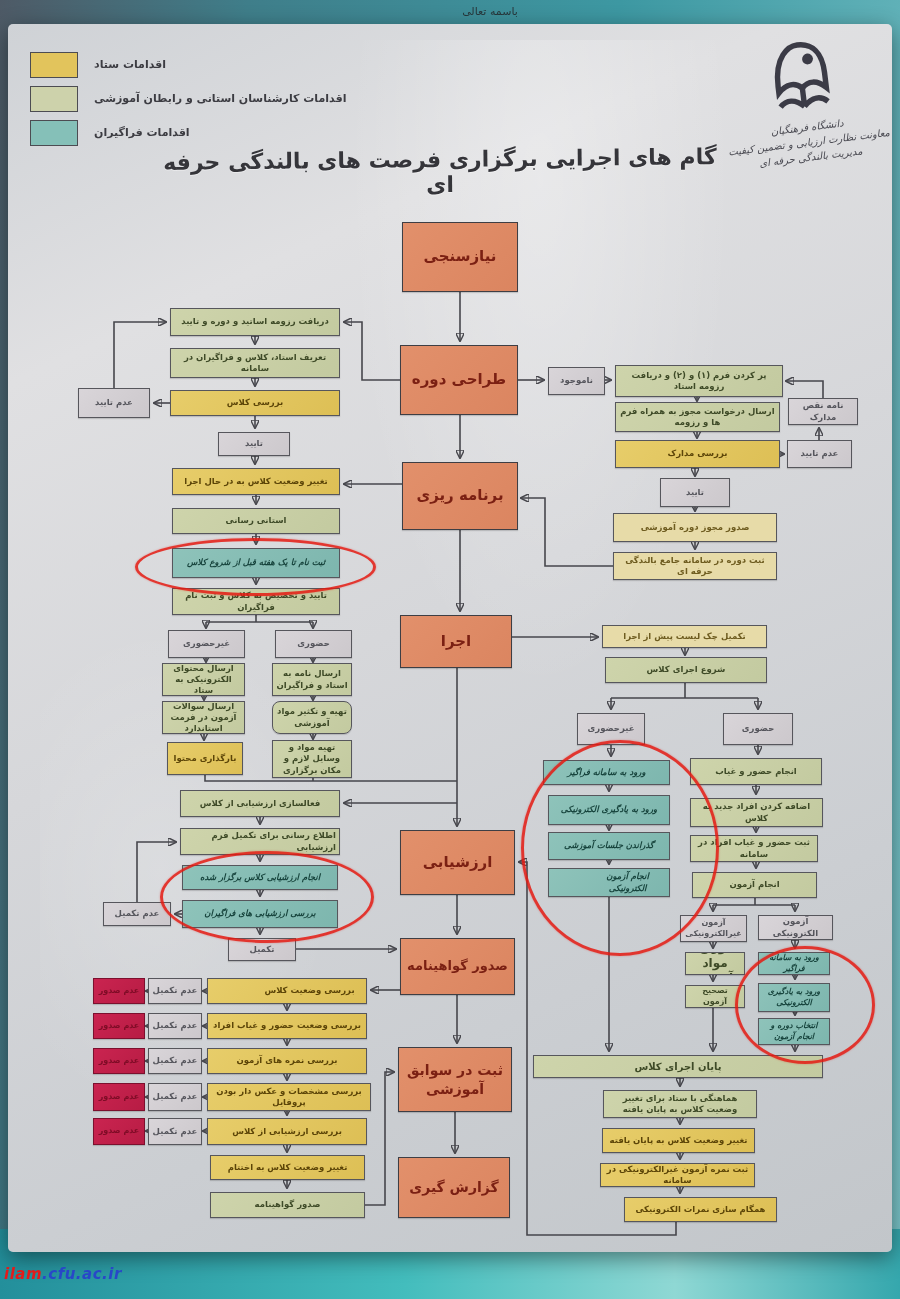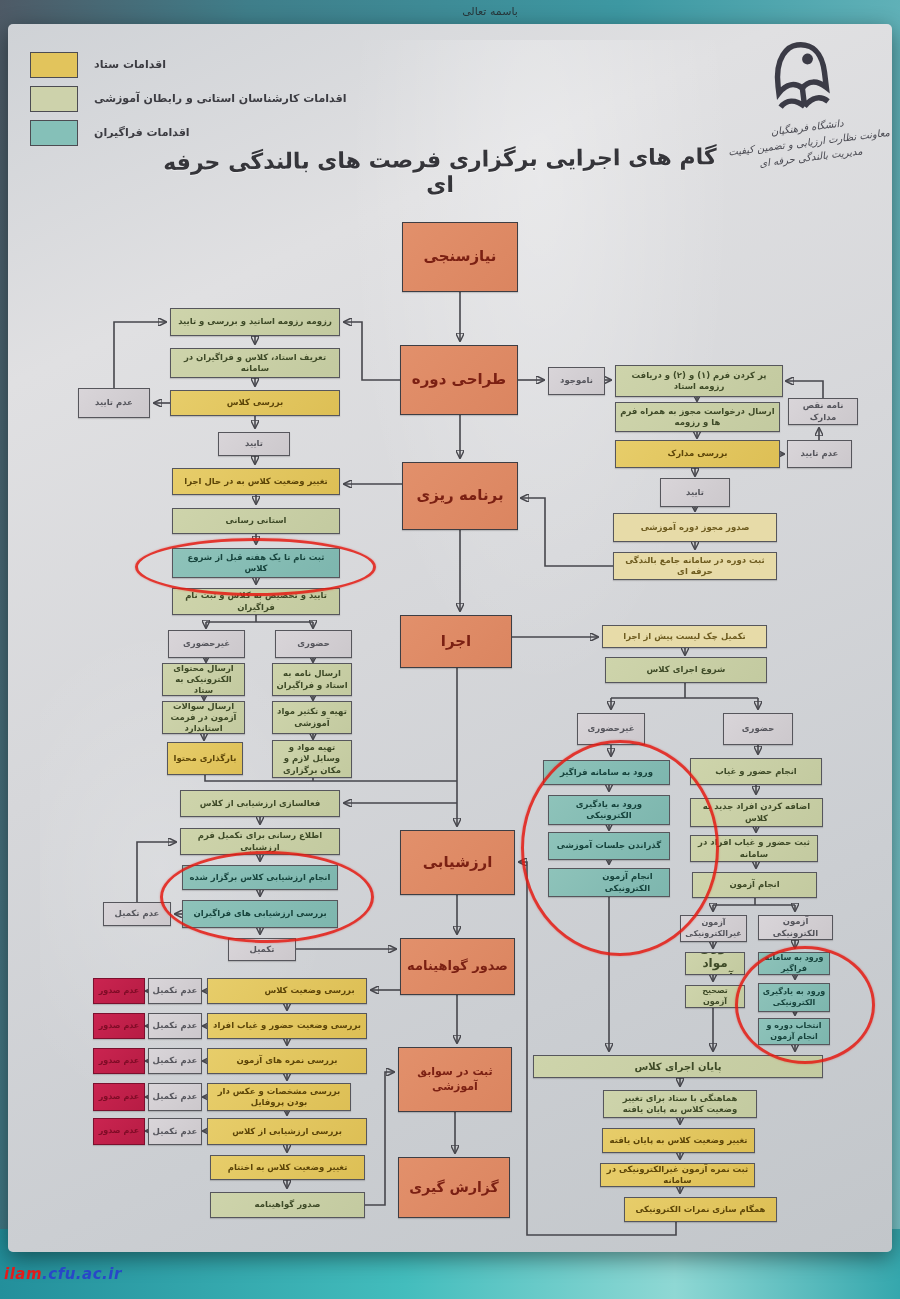--- a/index.html
+++ b/index.html
@@ -29,21 +29,21 @@
   .org svg{display:block;margin:0 auto 6px auto;}
   .org-line{direction:rtl;font-size:10px;color:#4a4a52;font-style:italic;line-height:1.5;}
   .node{position:absolute;box-sizing:border-box;display:flex;align-items:center;justify-content:center;
          text-align:center;direction:rtl;font-weight:bold;font-size:8.5px;line-height:1.3;
          padding:1px 3px;border:1.4px solid #56565c;color:#44444a;overflow:hidden;
          box-shadow:0 1px 1px rgba(0,0,0,.15);}
   .phase{background:linear-gradient(135deg,#e2906b,#db8560);color:#7b2013;border:1.8px solid #3e3e44;
          font-size:15px;}
   .staff{background:linear-gradient(135deg,#e7cd6a,#ddbf55);color:#5c4508;}
   .prov{background:linear-gradient(135deg,#ced4ab,#c3caa0);color:#3e4a27;}
-  .learner{background:linear-gradient(135deg,#8ec3ba,#7db6ae);color:#17443d;}
+  .learner{background:linear-gradient(135deg,#8ec3ba,#7db6ae);color:#17443d;font-style:italic;}
   .gray{background:linear-gradient(135deg,#d9d5d9,#ccc8cc);color:#55555c;}
   .cream{background:linear-gradient(135deg,#ebdfae,#e2d49d;);background-color:#e7dba8;color:#6e5c20;}
   .alert{background:linear-gradient(135deg,#ca2450,#b71c44);color:#7e0c26;border-color:#7c102e;font-size:8px;}
   .highlight{position:absolute;border:3.5px solid rgba(228,26,18,.85);border-radius:50%;
          box-shadow:0 0 2px rgba(228,26,18,.4);}
   #edges{position:absolute;left:0;top:0;}
   #edges path{fill:none;stroke:#46464c;stroke-width:1.6px;}
   .watermark{position:absolute;left:4px;bottom:16px;font-size:15px;font-weight:bold;font-style:italic;
          letter-spacing:.5px;}
   .wm-a{color:#e31b1b;} .wm-b{color:#2847c8;}
@@ -189,55 +189,55 @@
       <path d="M676 1222 V1235 H527 V862 H520" marker-end="url(#arr)"></path>
     </svg>
 
   <div id="nodes">
       <div class="node phase" style="left: 402px; top: 222px; width: 116px; height: 70px;">نیازسنجی</div>
       <div class="node phase" style="left: 400px; top: 345px; width: 118px; height: 70px;">طراحی دوره</div>
       <div class="node phase" style="left: 402px; top: 462px; width: 116px; height: 68px;">برنامه ریزی</div>
       <div class="node phase" style="left: 400px; top: 615px; width: 112px; height: 53px;">اجرا</div>
       <div class="node phase" style="left: 400px; top: 830px; width: 115px; height: 65px;">ارزشیابی</div>
       <div class="node phase" style="left: 400px; top: 938px; width: 115px; height: 57px; font-size: 13px;">صدور گواهینامه</div>
-      <div class="node phase" style="left: 398px; top: 1047px; width: 114px; height: 65px; font-size: 11px;">ثبت در سوابق آموزشی</div>
+      <div class="node phase" style="left: 398px; top: 1047px; width: 114px; height: 65px; font-size: 14px;">ثبت در سوابق آموزشی</div>
       <div class="node phase" style="left: 398px; top: 1157px; width: 112px; height: 61px; font-size: 14px;">گزارش گیری</div>
-      <div class="node prov" style="left: 170px; top: 308px; width: 170px; height: 28px;">رزومه رزومه اساتید و بررسی و تایید</div>
+      <div class="node prov" style="left: 170px; top: 308px; width: 170px; height: 28px;">دریافت رزومه اساتید و دوره و تایید</div>
       <div class="node prov" style="left: 170px; top: 348px; width: 170px; height: 30px;">تعریف استاد، کلاس و فراگیران در سامانه</div>
       <div class="node staff" style="left: 170px; top: 390px; width: 170px; height: 26px;">بررسی کلاس</div>
       <div class="node gray" style="left: 78px; top: 388px; width: 72px; height: 30px;">عدم تایید</div>
       <div class="node gray" style="left: 218px; top: 432px; width: 72px; height: 24px;">تایید</div>
       <div class="node staff" style="left: 172px; top: 468px; width: 168px; height: 27px;">تغییر وضعیت کلاس به در حال اجرا</div>
       <div class="node prov" style="left: 172px; top: 508px; width: 168px; height: 26px;">استانی رسانی</div>
       <div class="node learner" style="left: 172px; top: 548px; width: 168px; height: 30px;">ثبت نام تا یک هفته قبل از شروع کلاس</div>
       <div class="node prov" style="left: 172px; top: 588px; width: 168px; height: 27px;">تایید و تخصیص به کلاس و ثبت نام فراگیران</div>
       <div class="node gray" style="left: 168px; top: 630px; width: 77px; height: 28px;">غیرحضوری</div>
       <div class="node gray" style="left: 275px; top: 630px; width: 77px; height: 28px;">حضوری</div>
       <div class="node prov" style="left: 162px; top: 663px; width: 83px; height: 33px;">ارسال محتوای الکترونیکی به ستاد</div>
       <div class="node prov" style="left: 272px; top: 663px; width: 80px; height: 33px;">ارسال نامه به استاد و فراگیران</div>
       <div class="node prov" style="left: 162px; top: 701px; width: 83px; height: 33px;">ارسال سوالات آزمون در فرمت استاندارد</div>
-      <div class="node prov" style="left: 272px; top: 701px; width: 80px; height: 33px;">تهیه و تکثیر مواد آموزشی</div>
+      <div class="node prov" style="left: 272px; top: 701px; width: 80px; height: 33px; border-radius: 8px;">تهیه و تکثیر مواد آموزشی</div>
       <div class="node staff" style="left: 167px; top: 742px; width: 76px; height: 33px;">بارگذاری محتوا</div>
       <div class="node prov" style="left: 272px; top: 740px; width: 80px; height: 38px;">تهیه مواد و وسایل لازم و مکان برگزاری</div>
       <div class="node prov" style="left: 180px; top: 790px; width: 160px; height: 27px;">فعالسازی ارزشیابی از کلاس</div>
-      <div class="node prov" style="left: 180px; top: 828px; width: 160px; height: 27px;">اطلاع رسانی برای تکمیل فرم ارزشیابی</div>
+      <div class="node prov" style="left: 180px; top: 828px; width: 160px; height: 27px; text-align: right;">اطلاع رسانی برای تکمیل فرم ارزشیابی</div>
       <div class="node learner" style="left: 182px; top: 865px; width: 156px; height: 25px;">انجام ارزشیابی کلاس برگزار شده</div>
       <div class="node learner" style="left: 182px; top: 900px; width: 156px; height: 28px;">بررسی ارزشیابی های فراگیران</div>
       <div class="node gray" style="left: 103px; top: 902px; width: 68px; height: 24px;">عدم تکمیل</div>
       <div class="node gray" style="left: 228px; top: 938px; width: 68px; height: 23px;">تکمیل</div>
       <div class="node staff" style="left: 207px; top: 978px; width: 160px; height: 26px; padding-left: 48px;">بررسی وضعیت کلاس</div>
       <div class="node gray" style="left: 148px; top: 978px; width: 54px; height: 26px;">عدم تکمیل</div>
       <div class="node alert" style="left: 93px; top: 978px; width: 52px; height: 26px;">عدم صدور</div>
       <div class="node staff" style="left: 207px; top: 1013px; width: 160px; height: 26px;">بررسی وضعیت حضور و غیاب افراد</div>
       <div class="node gray" style="left: 148px; top: 1013px; width: 54px; height: 26px;">عدم تکمیل</div>
       <div class="node alert" style="left: 93px; top: 1013px; width: 52px; height: 26px;">عدم صدور</div>
       <div class="node staff" style="left: 207px; top: 1048px; width: 160px; height: 26px;">بررسی نمره های آزمون</div>
       <div class="node gray" style="left: 148px; top: 1048px; width: 54px; height: 26px;">عدم تکمیل</div>
       <div class="node alert" style="left: 93px; top: 1048px; width: 52px; height: 26px;">عدم صدور</div>
-      <div class="node staff" style="left: 207px; top: 1083px; width: 144px; height: 28px;">بررسی مشخصات و عکس دار بودن پروفایل</div>
+      <div class="node staff" style="left: 207px; top: 1083px; width: 164px; height: 28px;">بررسی مشخصات و عکس دار بودن پروفایل</div>
       <div class="node gray" style="left: 148px; top: 1083px; width: 54px; height: 28px;">عدم تکمیل</div>
       <div class="node alert" style="left: 93px; top: 1083px; width: 52px; height: 28px;">عدم صدور</div>
       <div class="node staff" style="left: 207px; top: 1118px; width: 160px; height: 27px;">بررسی ارزشیابی از کلاس</div>
       <div class="node gray" style="left: 148px; top: 1118px; width: 54px; height: 27px;">عدم تکمیل</div>
       <div class="node alert" style="left: 93px; top: 1118px; width: 52px; height: 27px;">عدم صدور</div>
       <div class="node staff" style="left: 210px; top: 1155px; width: 155px; height: 25px;">تغییر وضعیت کلاس به اختتام</div>
       <div class="node prov" style="left: 210px; top: 1192px; width: 155px; height: 26px;">صدور گواهینامه</div>
       <div class="node gray" style="left: 548px; top: 367px; width: 57px; height: 28px;">ناموجود</div>
       <div class="node prov" style="left: 615px; top: 365px; width: 168px; height: 32px;">پر کردن فرم (۱) و (۲) و دریافت رزومه استاد</div>
       <div class="node gray" style="left: 788px; top: 398px; width: 70px; height: 27px;">نامه نقص مدارک</div>

